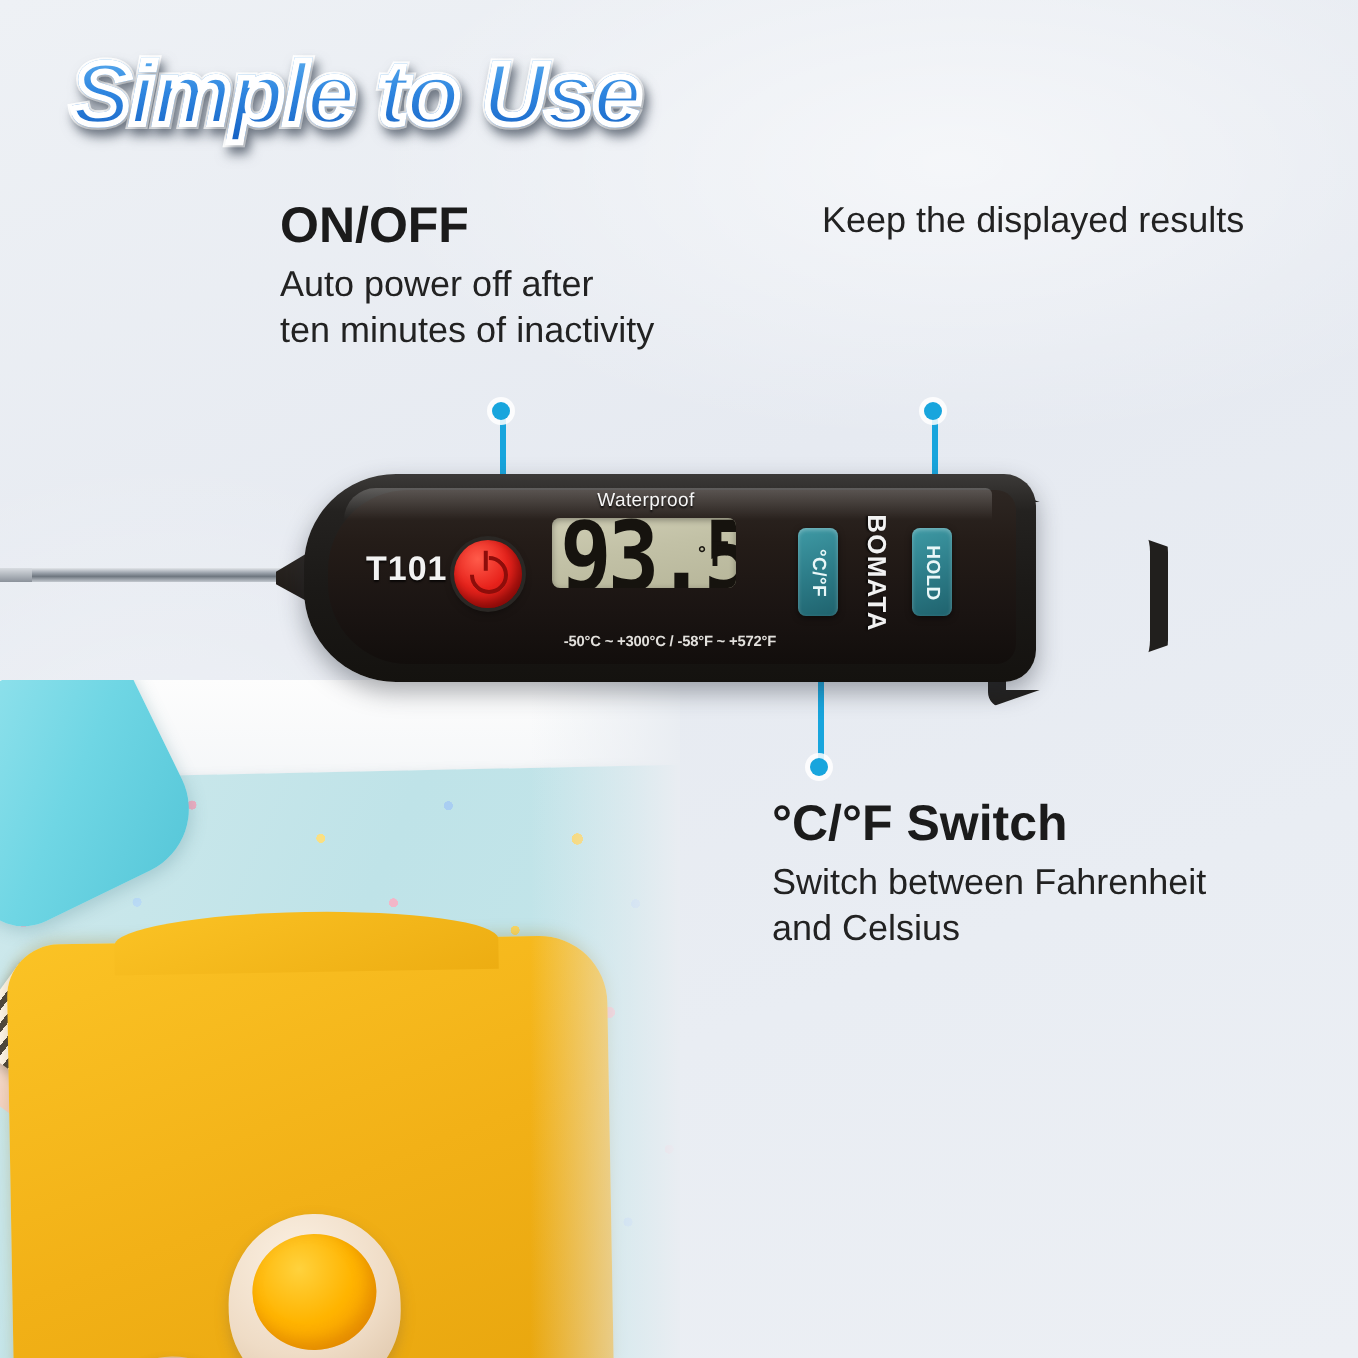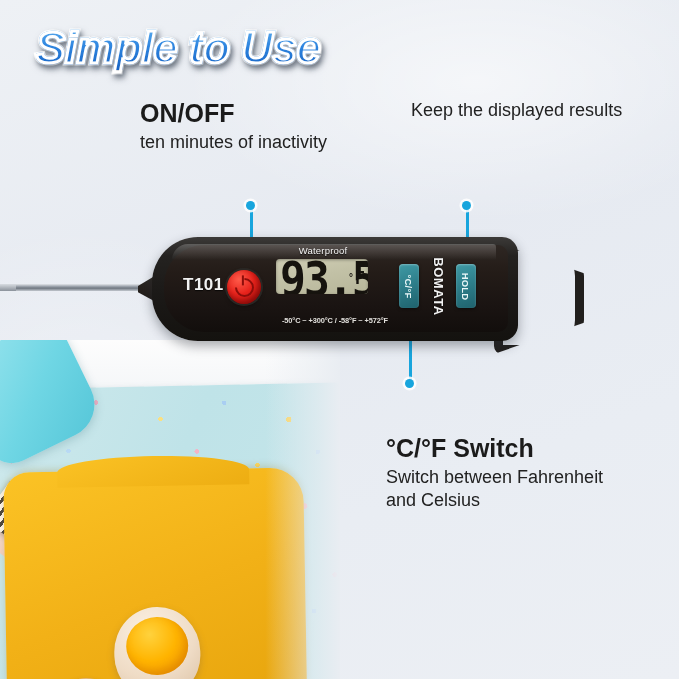--- a/index.html
+++ b/index.html
@@ -53,21 +53,21 @@
     font-size:25px;font-weight:bold;color:#1b1b1b;
     line-height:1.15;margin:0 0 3px 0;white-space:nowrap;
   }
   .callout .c-body{
     font-size:18px;color:#222;line-height:1.3;margin:0;
   }
   .callout .c-body span{display:block;white-space:nowrap;}
 
   #callout-onoff{left:140px;top:99px;}
   #callout-hold{left:411px;top:99px;}
-  #callout-switch{left:386px;top:398px;margin-top:36px;}
+  #callout-switch{left:386px;top:398px;}
 
   
   .leader{position:absolute;background:#18a5dd;width:2.5px;}
   .leader-dot{
     position:absolute;width:9px;height:9px;border-radius:50%;
     background:#18a5dd;box-shadow:0 0 0 2.5px rgba(255,255,255,.85);
   }
   #leader-onoff{left:250px;top:205px;height:75px;}
   #leader-onoff-dot{left:246px;top:201px;}
   #leader-hold{left:466px;top:205px;height:70px;}
@@ -398,20 +398,21 @@
     </div>
 
     <div class="sbtn" id="btn-hold">
       <span>HOLD</span>
     </div>
   </div>
 
   <div class="callout" id="callout-onoff">
     <p class="c-head">ON/OFF</p>
     <p class="c-body">
+      <span>Auto power off after</span>
       <span>ten minutes of inactivity</span>
     </p>
   </div>
 
   <div class="callout" id="callout-hold">
     <p class="c-body">
       <span>Keep the displayed results</span>
     </p>
   </div>
 

